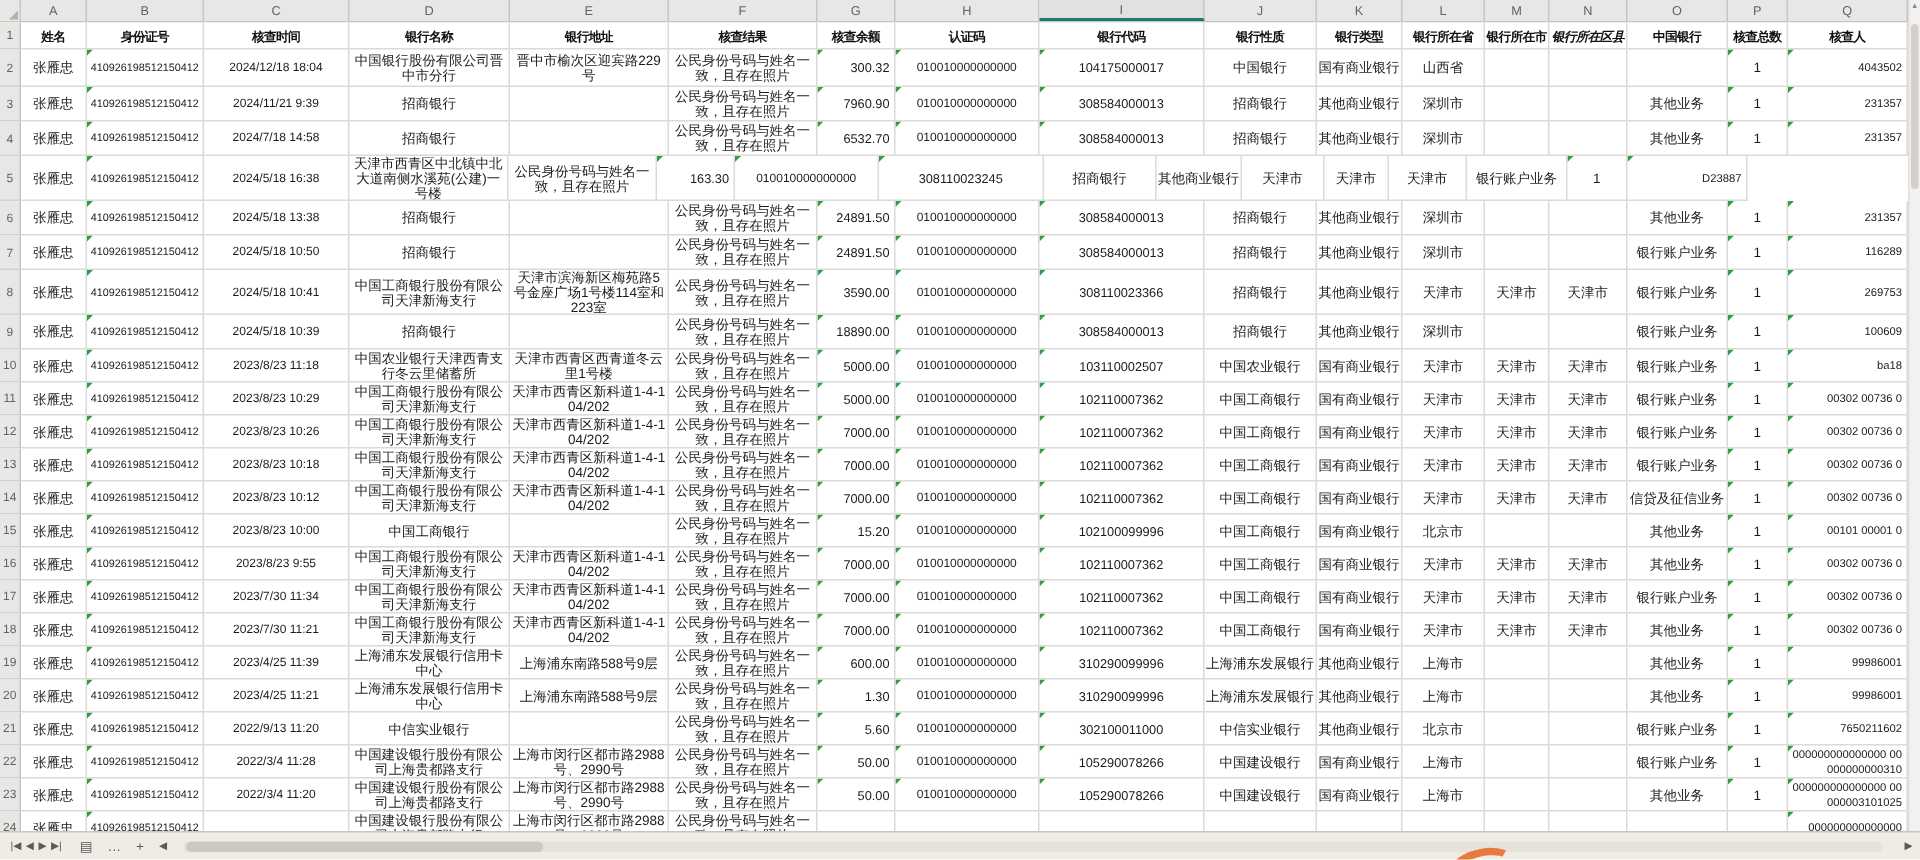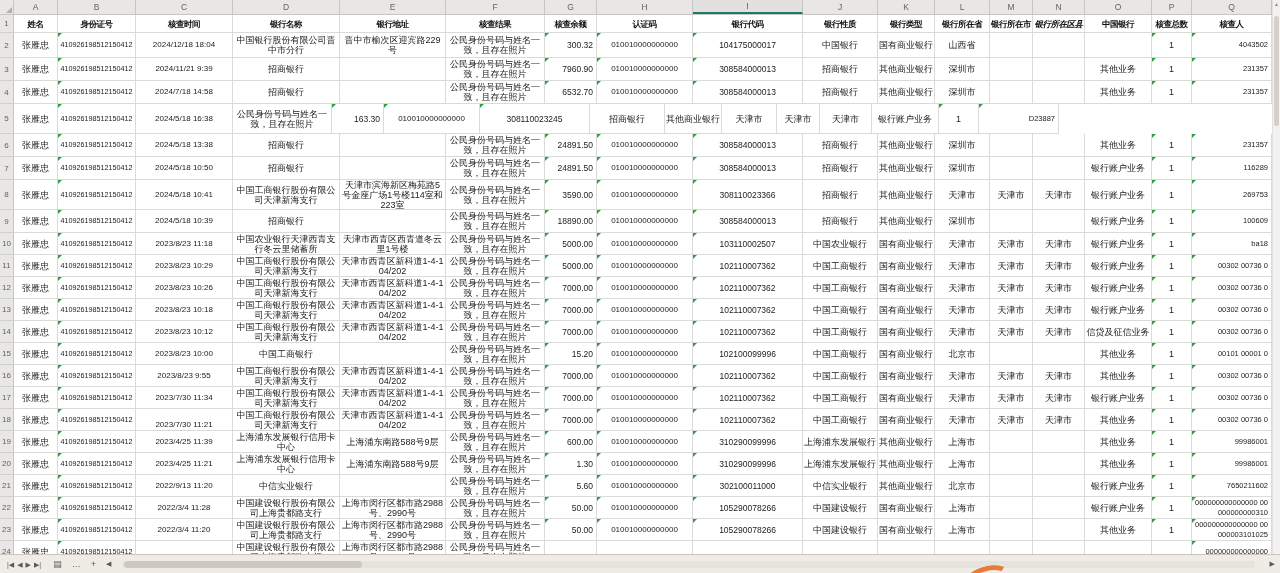--- a/index.html
+++ b/index.html
@@ -313,20 +313,23 @@
         <div class="cell" style="width: 44px;">
           <span>张雁忠</span>
         </div>
         <div class="cell" style="width: 78px; font-size: 7.2px;">
           <i class="flag"></i>
           <span>410926198512150412</span>
         </div>
         <div class="cell" style="width: 97px; font-size: 8px;">
           <span>2024/5/18 16:38</span>
         </div>
+        <div class="cell wrap" style="width: 106px;">
+          <span>天津市西青区中北镇中北大道南侧水溪苑(公建)一号楼</span>
+        </div>
         <div class="cell wrap" style="width: 99px;">
           <span>公民身份号码与姓名一致，且存在照片</span>
         </div>
         <div class="cell right" style="width: 52px; font-size: 8.5px;">
           <i class="flag"></i>
           <span>163.30</span>
         </div>
         <div class="cell" style="width: 96px; font-size: 8px;">
           <i class="flag"></i>
           <span>010010000000000</span>
@@ -1084,21 +1087,21 @@
       </div>
       <div class="row" style="height: 22px;">
         <div class="rownum">18</div>
         <div class="cell" style="width: 44px;">
           <span>张雁忠</span>
         </div>
         <div class="cell" style="width: 78px; font-size: 7.2px;">
           <i class="flag"></i>
           <span>410926198512150412</span>
         </div>
-        <div class="cell" style="width: 97px; font-size: 8px; align-items: flex-end;">
+        <div class="cell" style="width: 97px; font-size: 8px;">
           <span>2023/7/30 11:21</span>
         </div>
         <div class="cell wrap" style="width: 107px;">
           <span>中国工商银行股份有限公司天津新海支行</span>
         </div>
         <div class="cell wrap" style="width: 106px;">
           <span>天津市西青区新科道1-4-104/202</span>
         </div>
         <div class="cell wrap" style="width: 99px;">
           <span>公民身份号码与姓名一致，且存在照片</span>

